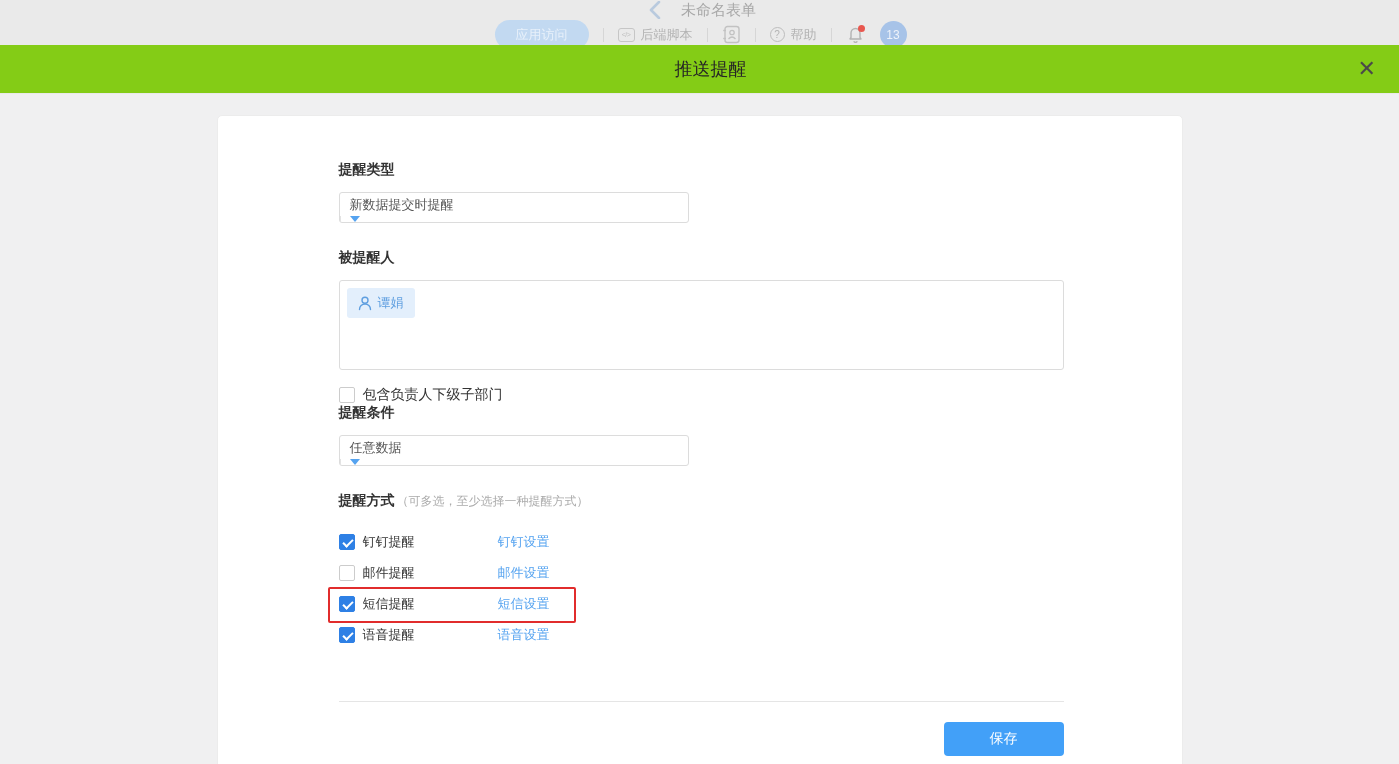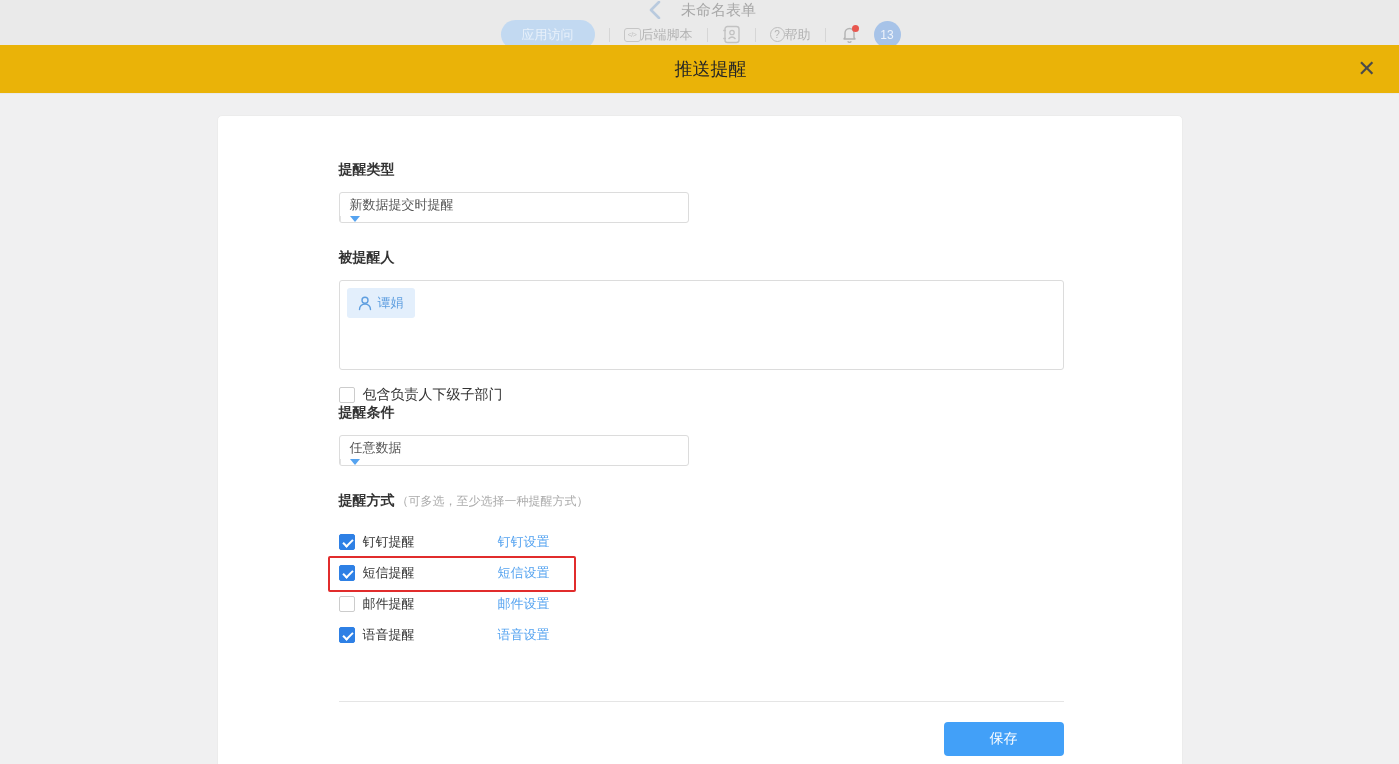--- a/index.html
+++ b/index.html
@@ -13,32 +13,32 @@
   
   .top-header{height:45px;background:#eaeaea;display:flex;align-items:center;
     justify-content:space-between;padding:0 22px 0 24px;flex-direction:column;}
   .th-left{display:flex;align-items:center;gap:16px;}
   .back-btn{width:20px;height:20px;display:flex;align-items:center;justify-content:center;cursor:pointer;}
   .form-title{color:#a8a8a8;font-size:15px;}
   .th-right{display:flex;align-items:center;gap:14px;}
   .pill-btn{background:#c2d9f1;color:#e7f0fa;font-size:13px;border:none;
     border-radius:15px;height:29px;padding:0 21px;display:flex;align-items:center;cursor:pointer;}
   .v-div{width:1px;height:14px;background:#d6d6d6;}
-  .hdr-item{display:flex;align-items:center;color:#b3b3b3;font-size:13px;cursor:pointer;}
+  .hdr-item{display:flex;align-items:center;gap:6px;color:#b3b3b3;font-size:13px;cursor:pointer;}
   .code-badge{width:17px;height:14px;border:1px solid #c6c6c6;border-radius:3px;
     font-size:7px;color:#c0c0c0;display:flex;align-items:center;justify-content:center;letter-spacing:-0.5px;}
   .q-circle{width:15px;height:15px;border:1px solid #bdbdbd;border-radius:50%;
     font-size:10px;color:#b3b3b3;display:flex;align-items:center;justify-content:center;}
   .bell-wrap{position:relative;width:20px;height:20px;display:flex;align-items:center;justify-content:center;cursor:pointer;}
   .bell-dot{position:absolute;top:0;right:1px;width:7px;height:7px;border-radius:50%;background:#e8574f;}
   .avatar{width:27px;height:27px;border-radius:50%;background:#a7c3e8;color:#eef3fa;
     font-size:12px;display:flex;align-items:center;justify-content:center;cursor:pointer;}
 
   
-  .modal-titlebar{height:49px;background:#eab308;border-bottom:1px solid #e9e9e9;
+  .modal-titlebar{height:49px;background:#84cc16;border-bottom:1px solid #e9e9e9;
     position:relative;display:flex;align-items:center;justify-content:center;padding-left:22px;}
   .modal-title{font-size:18px;color:#262626;}
   .modal-close{position:absolute;right:23px;top:50%;transform:translateY(-50%);
     font-size:22px;color:#4a4a4a;cursor:pointer;line-height:1;}
 
   
   .modal-body{height:670px;padding-top:21px;}
   .card{width:966px;margin:0 auto;background:#fff;border:1px solid #ececec;
     border-radius:5px;min-height:660px;padding:45px 120px 20px 121px;}
 
@@ -170,31 +170,31 @@
     <div class="methods-header">
       <span class="field-label" style="margin-bottom:0">提醒方式</span>
       <span class="methods-hint">（可多选，至少选择一种提醒方式）</span>
     </div>
 
     <div class="method-row">
       <span class="cb checked"></span>
       <span class="method-label">钉钉提醒</span>
       <a class="method-link">钉钉设置</a>
     </div>
+    <div class="method-row">
+      <span class="cb"></span>
+      <span class="method-label">邮件提醒</span>
+      <a class="method-link">邮件设置</a>
+    </div>
     <div class="method-row highlighted">
       <span class="cb checked"></span>
       <span class="method-label">短信提醒</span>
       <a class="method-link">短信设置</a>
     </div>
     <div class="method-row">
-      <span class="cb"></span>
-      <span class="method-label">邮件提醒</span>
-      <a class="method-link">邮件设置</a>
-    </div>
-    <div class="method-row">
       <span class="cb checked"></span>
       <span class="method-label">语音提醒</span>
       <a class="method-link">语音设置</a>
     </div>
 
     <div class="bottom-divider"></div>
     <div class="btn-row">
       <button class="save-btn">保存</button>
     </div>
 

